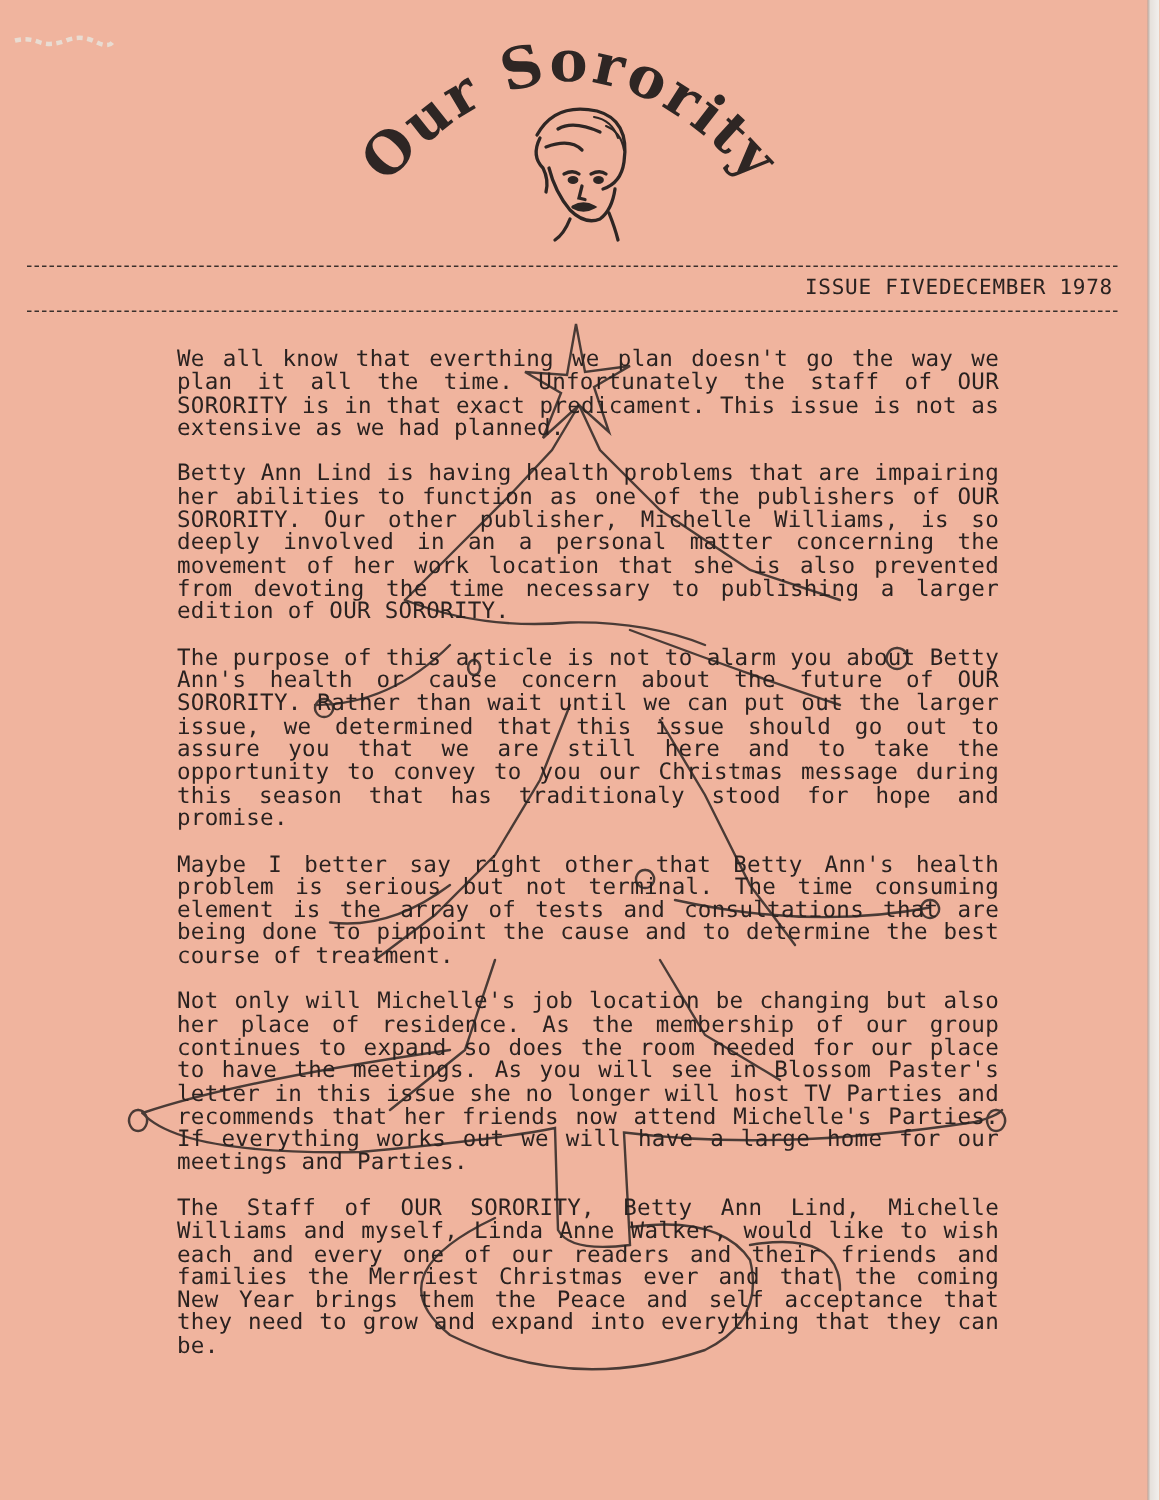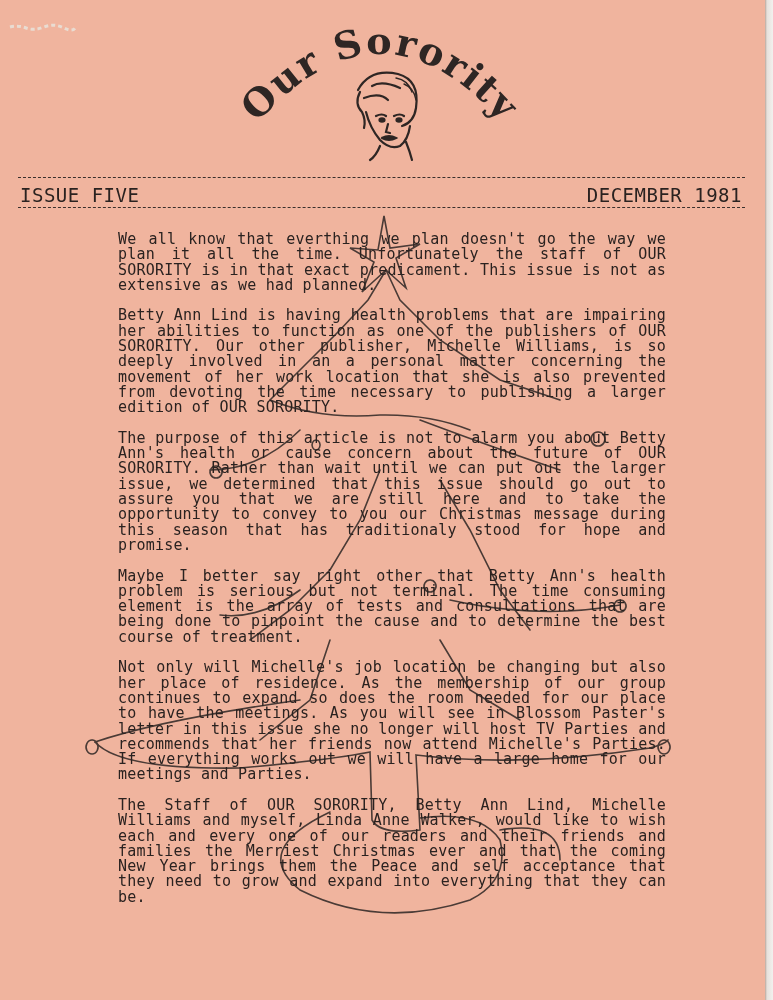--- a/index.html
+++ b/index.html
@@ -23,22 +23,22 @@
   }
   .masthead {
     position: absolute; left: 230px; top: 28px; width: 300px; height: 140px;
   }
   .dash {
     position: absolute; left: 18px; width: 727px; height: 0;
     border-top: 1.5px dashed #3a302c;
   }
   .issue-row {
     position: absolute; left: 20px; top: 184px; width: 722px;
-    font-size: 19px; letter-spacing: 0.5px;
-    display: flex; justify-content: space-between;
+    font-size: 14px; letter-spacing: 0.5px;
+    display: flex; justify-content: flex-end;
   }
   .body-text {
     position: absolute; left: 118px; top: 232px; width: 548px;
     font-size: 15px; line-height: 15.3px;
     text-align: justify;
     letter-spacing: 0.2px;
   }
   .body-text p { margin: 0 0 15.3px 0; }
   .tree {
     position: absolute; left: 0; top: 0; width: 773px; height: 1000px;
@@ -79,21 +79,21 @@
         <path d="M176 114 Q180 124 182 132"></path>
         <path d="M174 56 Q184 60 186 72" stroke-width="1.4"></path>
         <path d="M166 50 Q178 52 182 64" stroke-width="1.4"></path>
       </g>
     </svg>
   </div>
 
   <div class="dash" style="top:177px;"></div>
   <div class="issue-row">
     <span>ISSUE FIVE</span>
-    <span>DECEMBER 1981</span>
+    <span>DECEMBER 1978</span>
   </div>
   <div class="dash" style="top:207px;"></div>
 
   <svg class="tree" viewBox="0 0 773 1000">
     <g stroke="#2e2624" stroke-width="1.6" fill="none" stroke-linecap="round" opacity="0.85">
 
       <path d="M384 216 L378 250 L350 248 L374 262 L362 292 L386 270 L406 288 L396 258 L420 244 L390 248 Z"></path>
 
       <path d="M386 270 L368 300 L340 330 L300 370 L270 400"></path>
       <path d="M386 270 L400 300 L440 340 L500 380 L560 400"></path>

